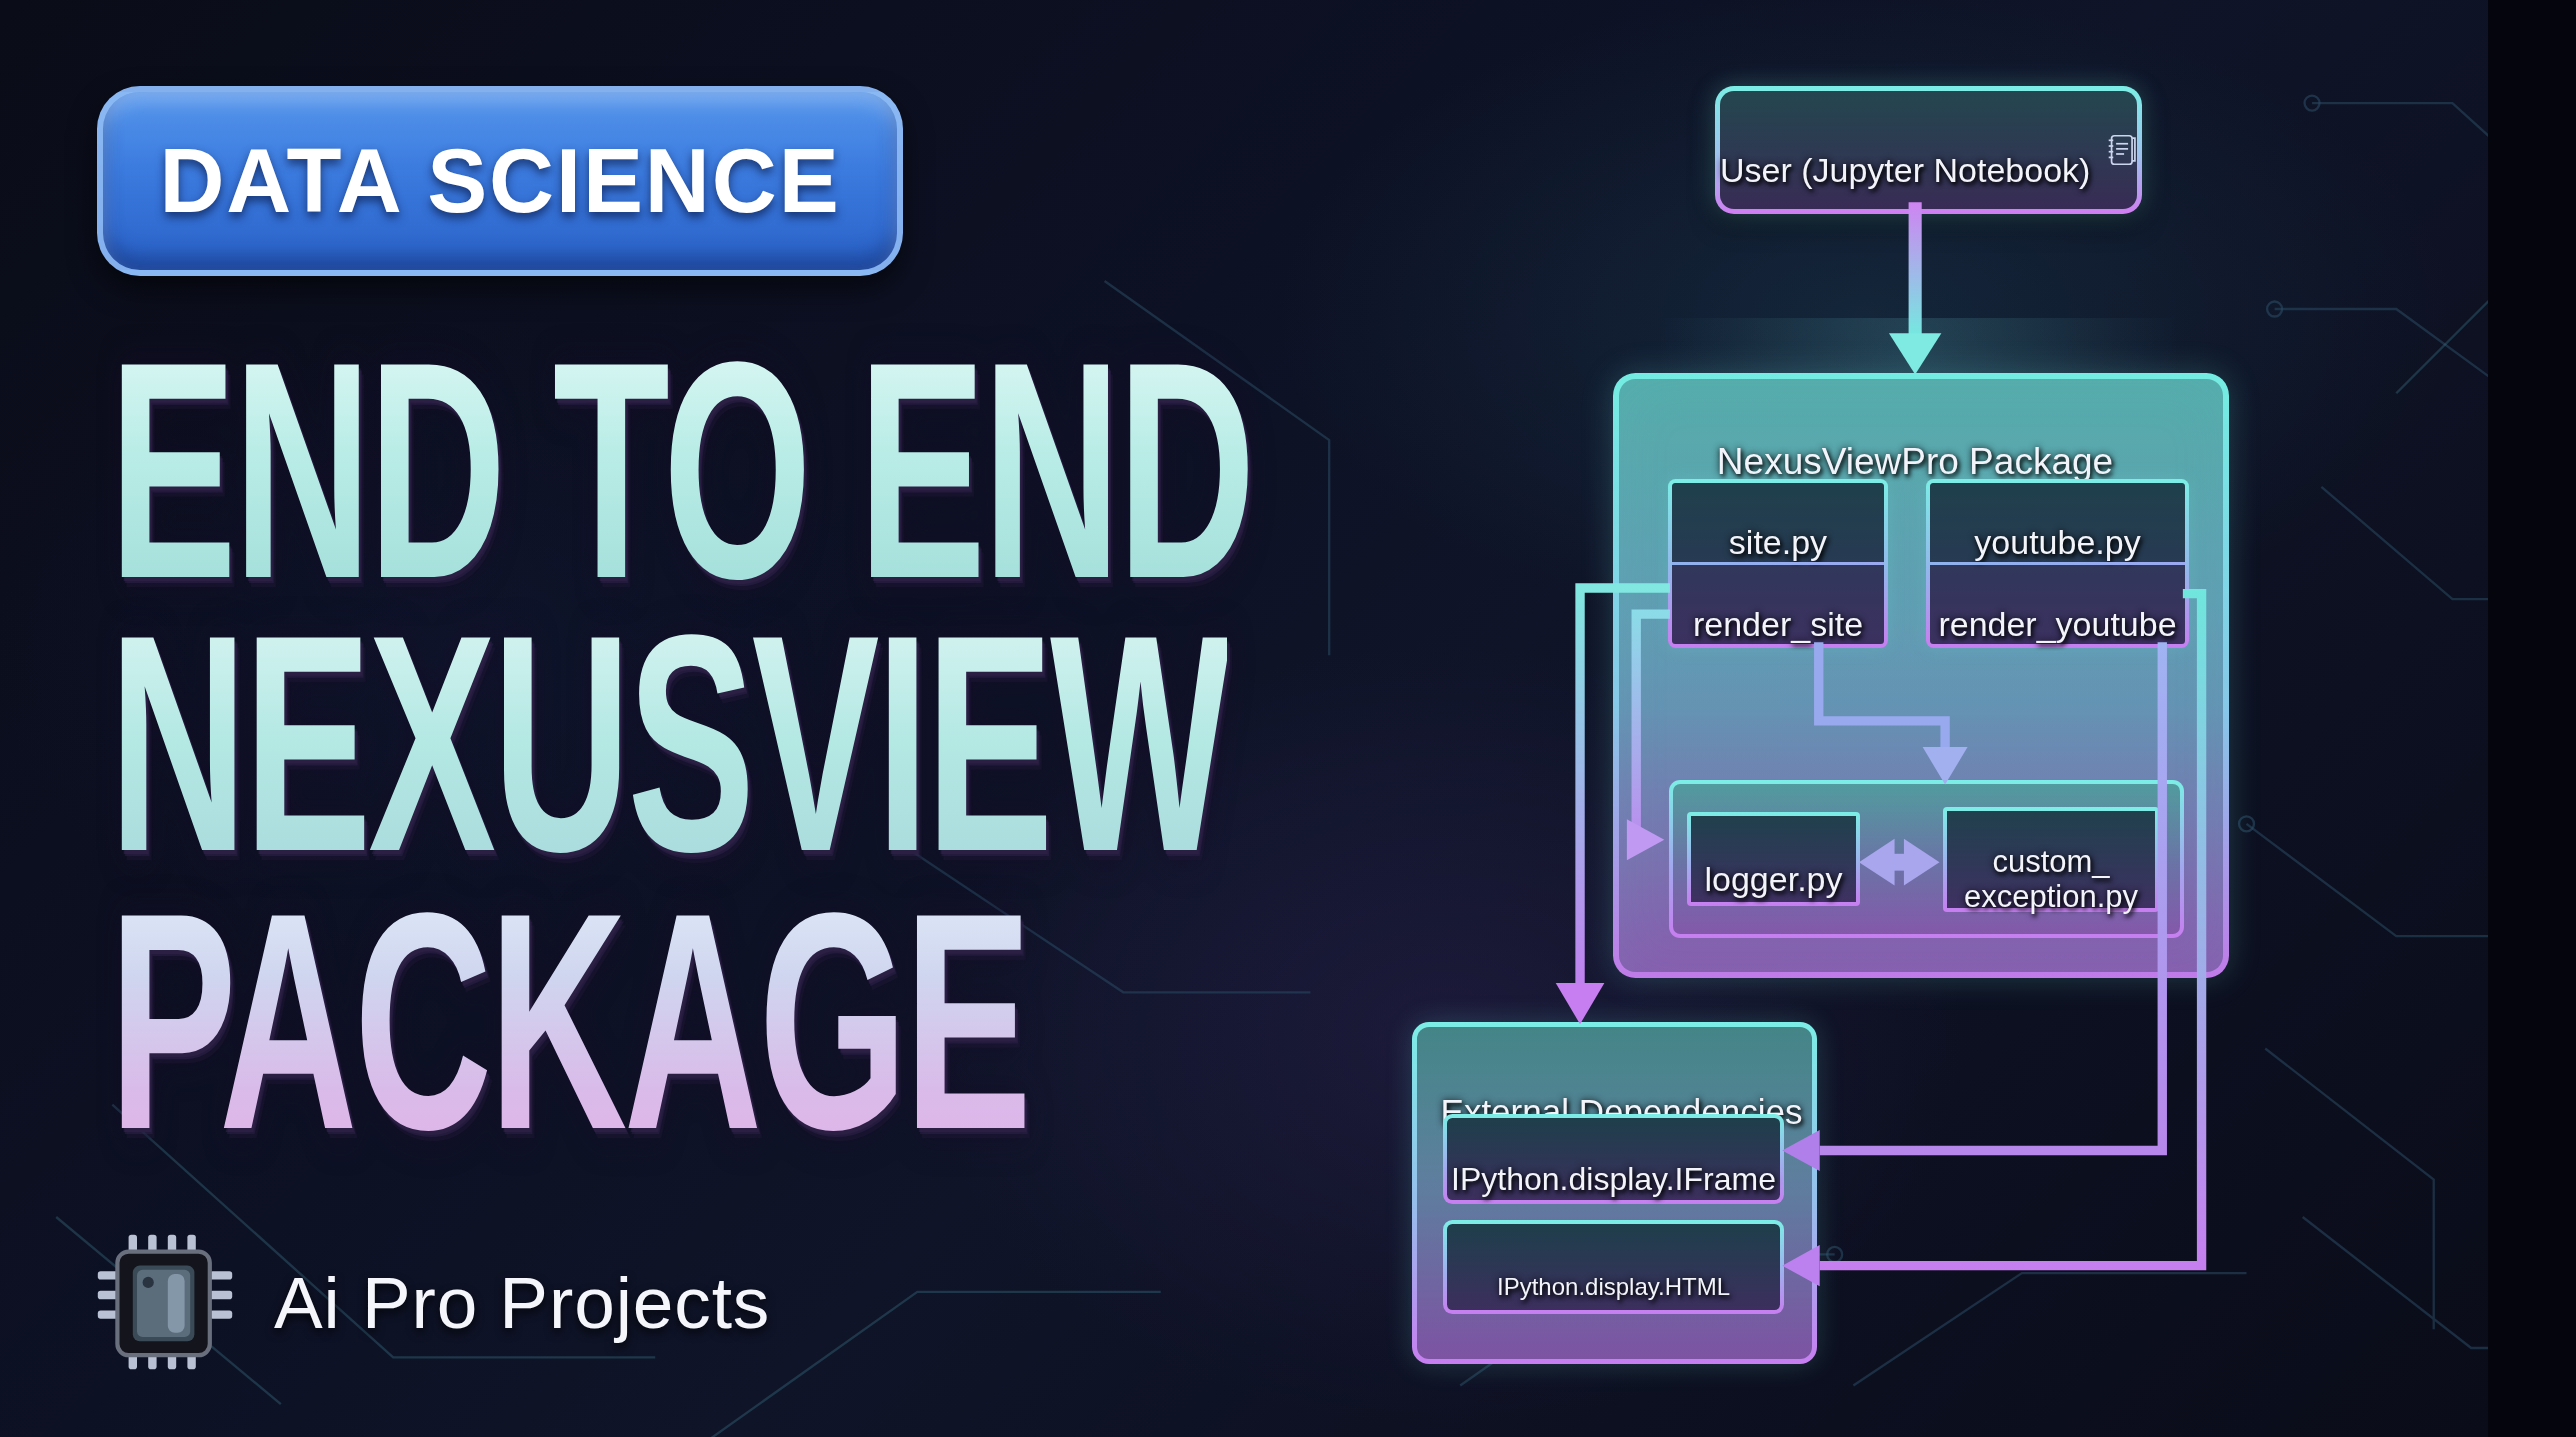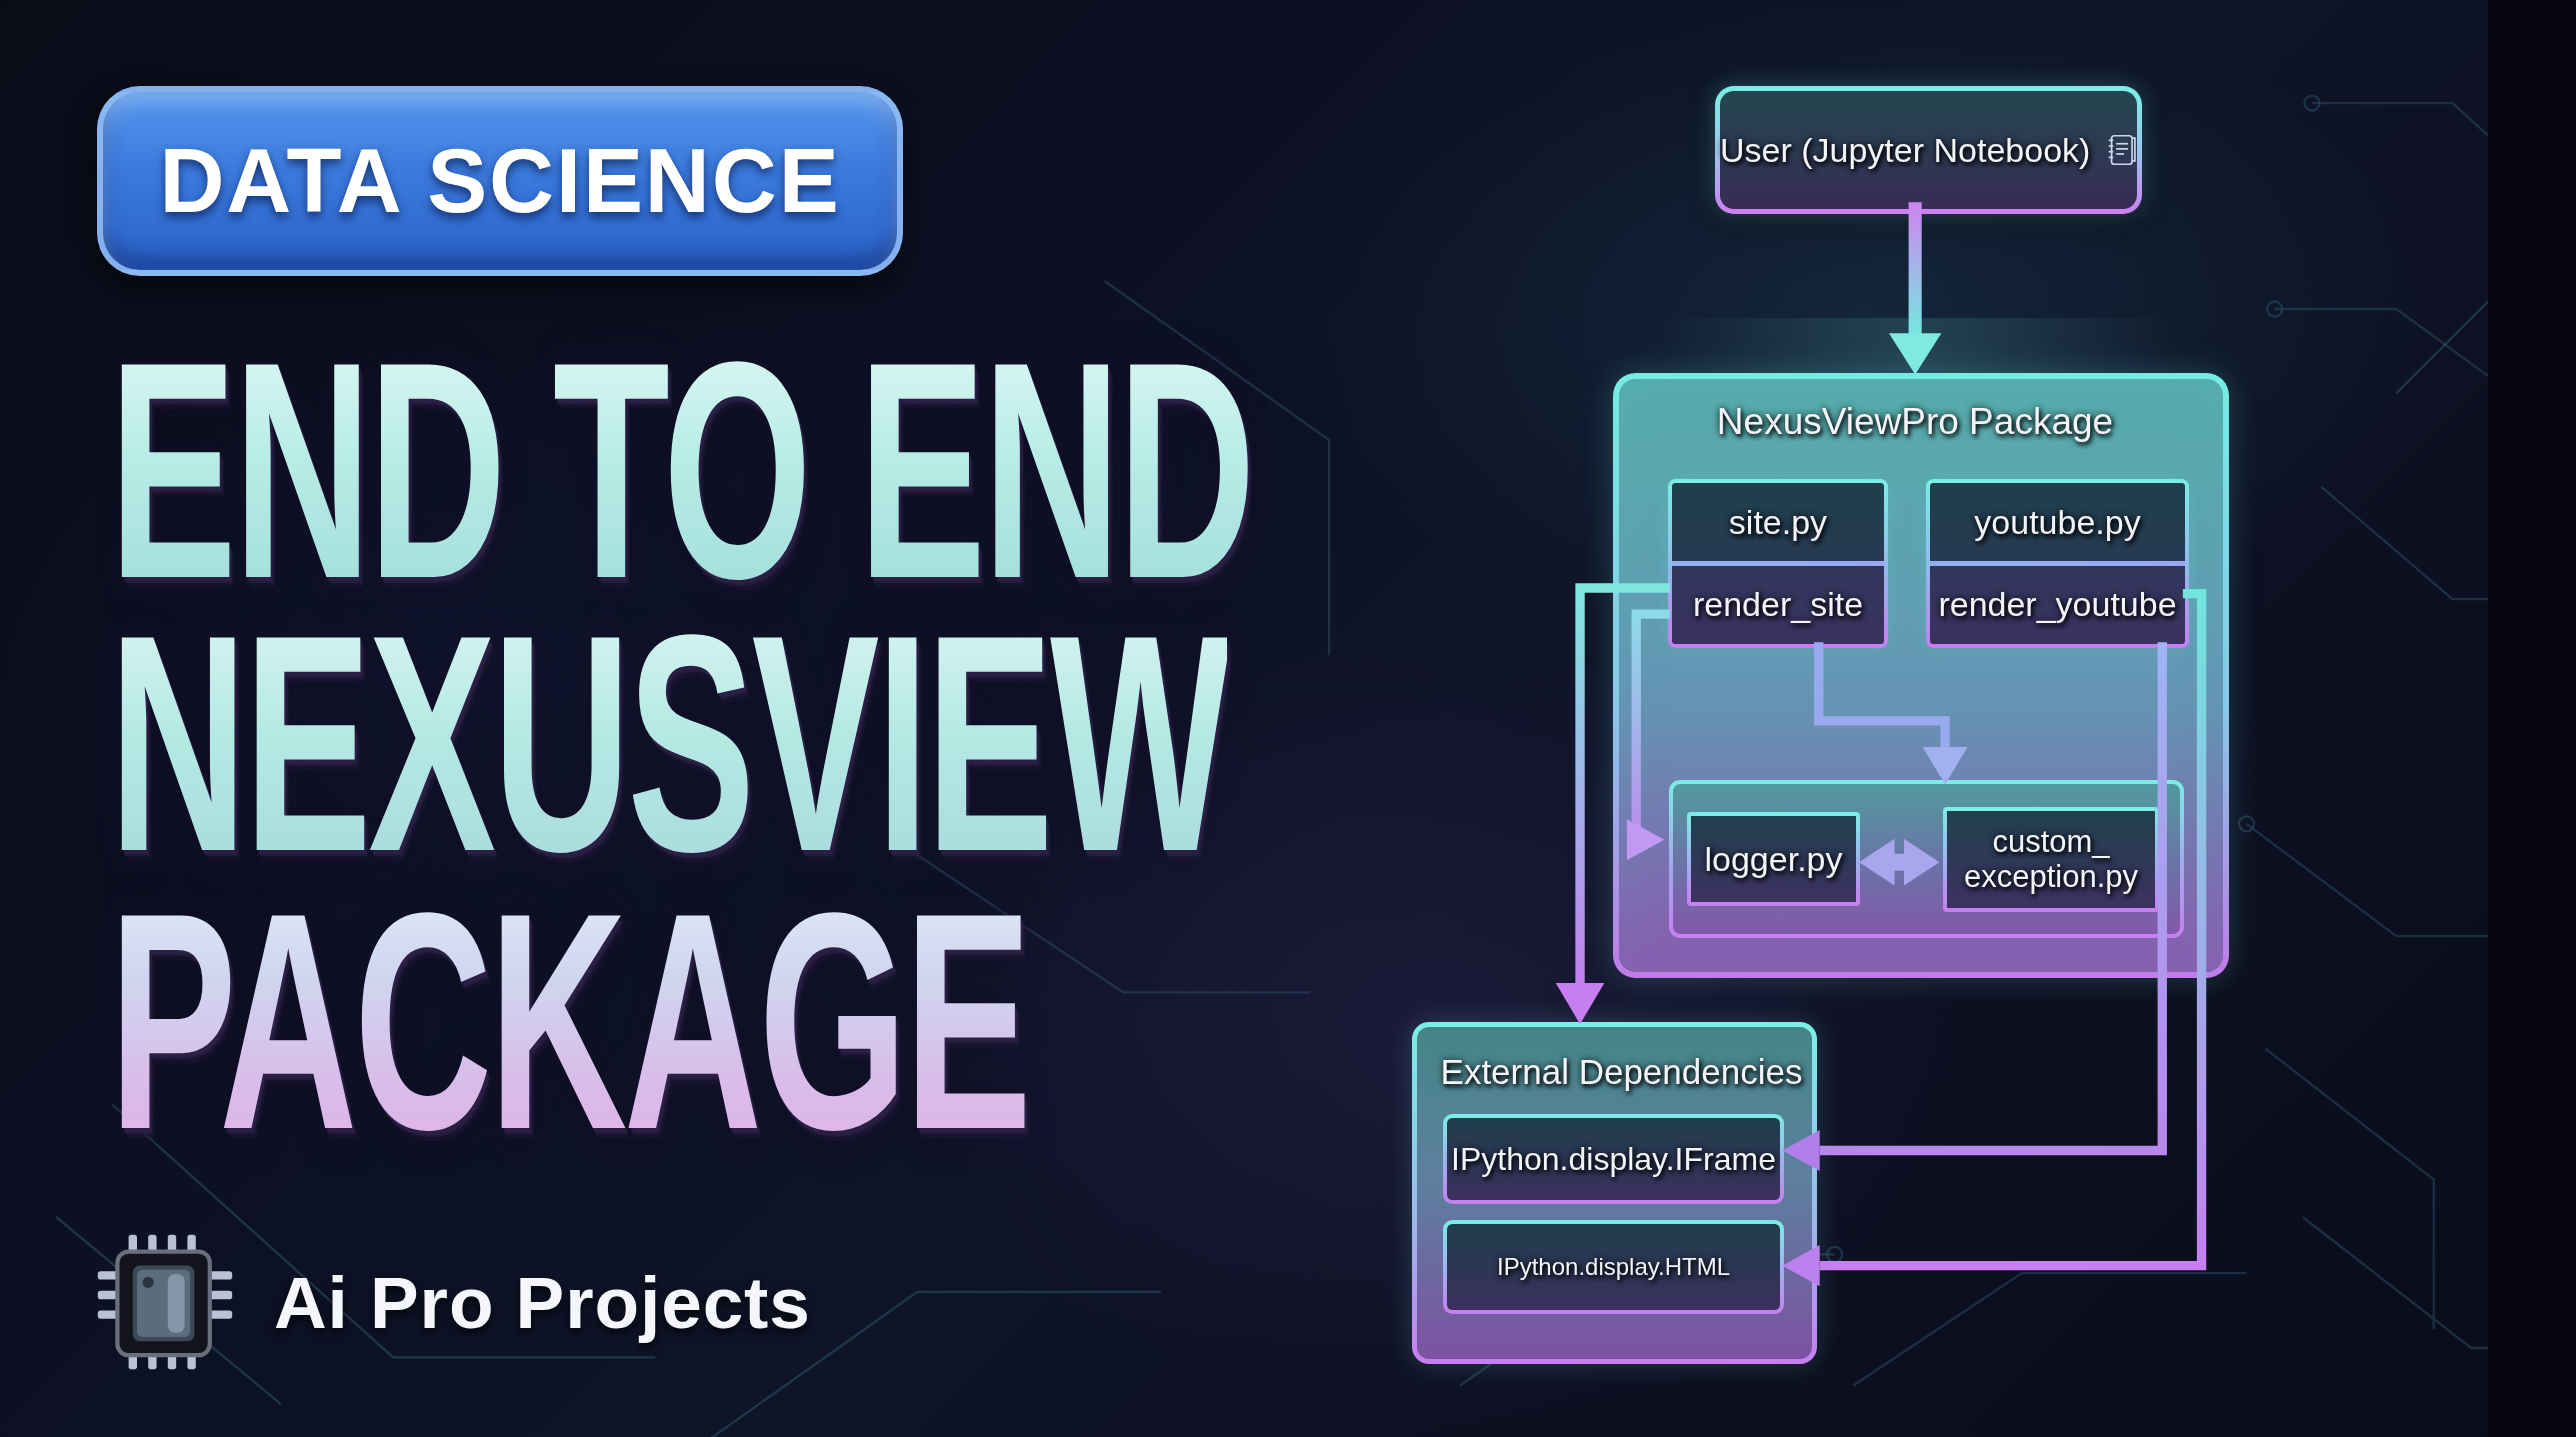--- a/index.html
+++ b/index.html
@@ -41,21 +41,21 @@
     -webkit-background-clip:text; background-clip:text;
     -webkit-text-fill-color:transparent; color:#b5eae4;
     filter:drop-shadow(5.6px 6.6px 0px #37295466) drop-shadow(3.7px 4.7px 0px #241a3a) drop-shadow(0 0 17px rgba(20,10,40,0.6));
   }
   .title-1{top:315px; background-image:linear-gradient(180deg,#e2faf7 0%, #b9ece6 45%, #9fdcd8 100%);}
   .title-2{top:588px; background-image:linear-gradient(180deg,#ddf6f4 0%, #b3e8e3 50%, #a8d8dc 100%);}
   .title-3{top:866px; background-image:linear-gradient(180deg,#e4eefb 0%, #cfd6ef 35%, #d9bbe9 72%, #e2b2e9 100%);}
   
   .brand{position:absolute; left:95px; top:1232px; display:flex; align-items:center; gap:39px;}
   .brand-text{
-    color:#f4f6fb; font-weight:bold; font-size:73px; letter-spacing:0.9px;
+    color:#f4f6fb; font-weight:normal; font-size:73px; letter-spacing:0.9px;
     text-shadow:0 3.7px 9.4px rgba(0,0,0,0.8);
     text-align:center;
   }
   
   .gbox{position:absolute; border-style:solid; border-color:transparent;}
   .user-box{
     left:1715px; top:86px; width:417px; height:118px; border-width:5.6px; border-radius:19px;
     background:
       linear-gradient(180deg, rgba(28,56,66,0.92), rgba(44,36,72,0.92)) padding-box,
       linear-gradient(180deg,#7beee6 0%, #9fc2ee 55%, #cf7ef2 100%) border-box;
@@ -111,20 +111,21 @@
       linear-gradient(180deg, rgba(20,44,58,0.9), rgba(46,38,78,0.9)) padding-box,
       linear-gradient(180deg,#7ceee6 0%, #9fb0ee 55%, #c77ef0 100%) border-box;
     display:flex; align-items:center; justify-content:center;
   }
   .ext-iframe{left:1443px; top:1114px; width:333px; height:82px;}
   .ext-html{left:1443px; top:1220px; width:333px; height:86px;}
   
   .dlabel{
     color:#f2f4fa; font-size:34px; font-weight:normal; white-space:nowrap;
     text-shadow:0 0 7.5px rgba(0,0,0,0.85), 1.9px 2.8px 4.7px rgba(0,0,0,0.9);
+    margin-top:40px;
   }
   .pkg-title{position:absolute; left:1613px; top:401px; width:604px; text-align:center; font-size:37px;}
   .ext-title{position:absolute; left:1412px; top:1052px; width:395px; text-align:center; font-size:35px;padding-left:12px;}
   .two-line{line-height:1.1; text-align:center; font-size:31px;}
   .svg-layer{position:absolute; left:0; top:0; z-index:30; pointer-events:none;}
 </style>
 </head>
 <body>
 
 <div class="canvas">

